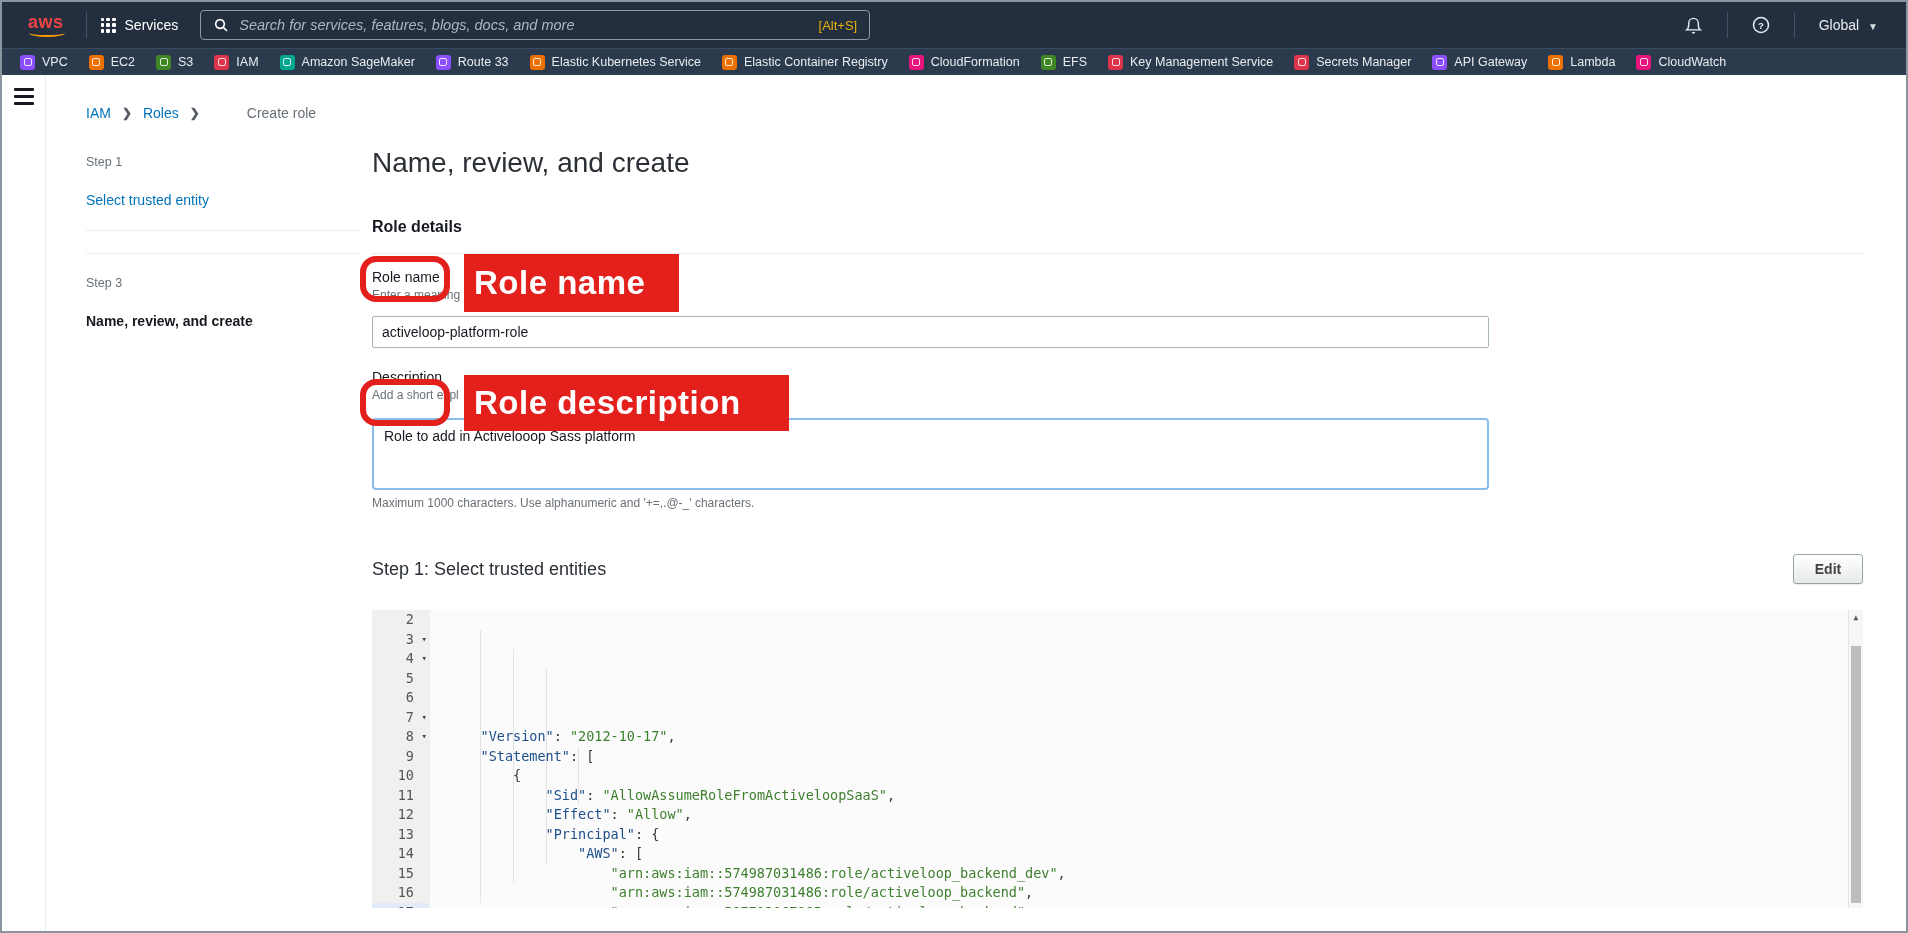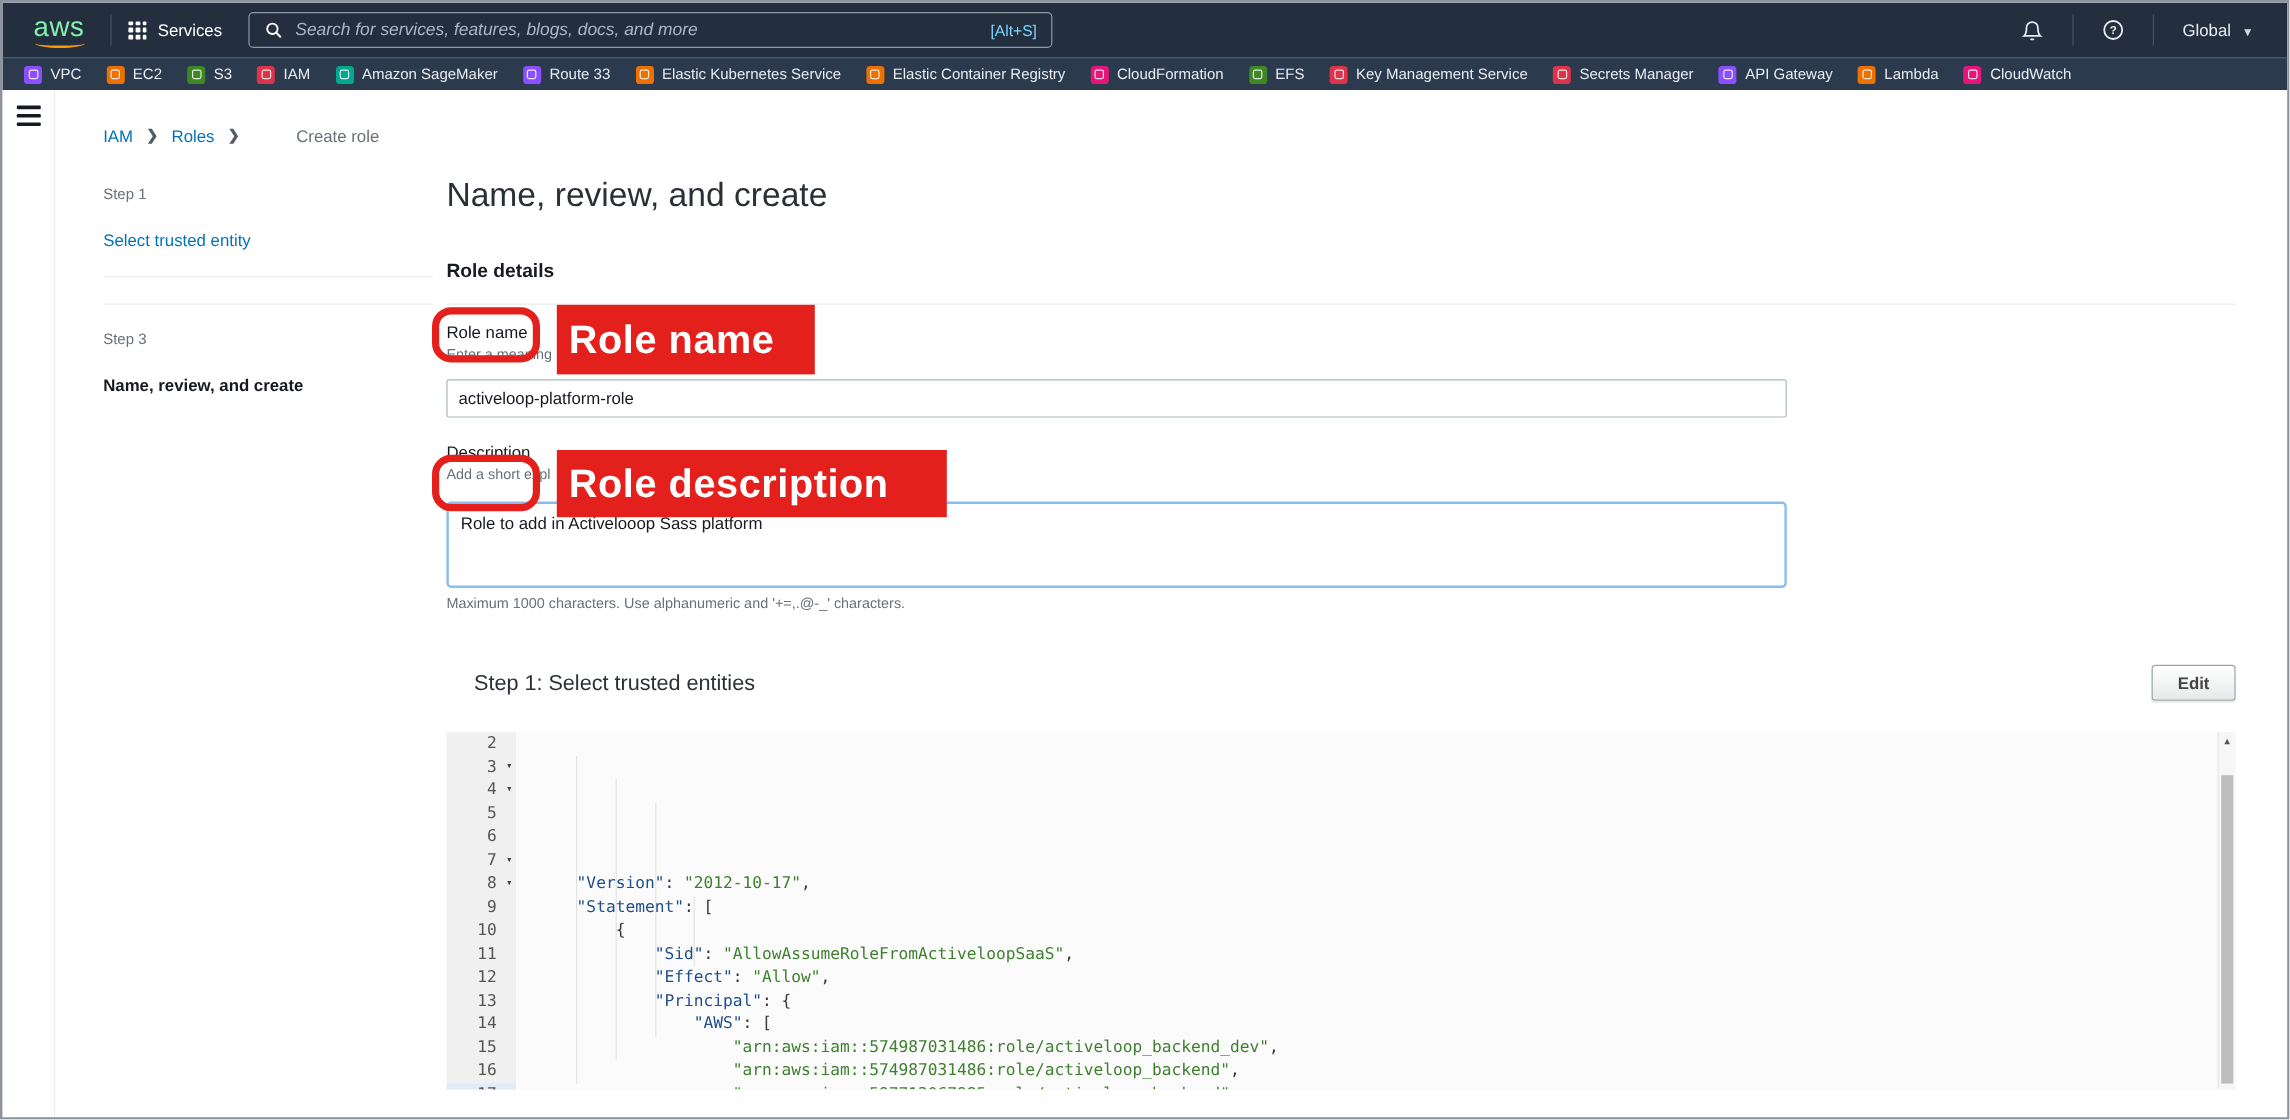--- a/index.html
+++ b/index.html
@@ -1,30 +1,30 @@
 <!DOCTYPE html>
 <html style="--annotation-red: #e3201c; --link-blue: #0073bb; --nav-bg: #232f3e; --json-key: #1e4e8c; --json-string: #3f8030;"><head>
 <meta charset="utf-8">
 <style>
   * { margin:0; padding:0; box-sizing:border-box; }
   body { font-family:"Liberation Sans", sans-serif; background:#fff; }
   .frame { position:relative; width:1908px; height:933px; border:2px solid #8b95a0; overflow:hidden; background:#fff; }
 
   
   .topnav { height:46px; background:#232f3e; display:flex; align-items:center; padding:0 18px; }
-  .logo { position:relative; color:#86efac; font-weight:normal; font-size:23px; letter-spacing:.5px; padding:2px 8px 8px 8px; }
+  .logo { position:relative; color:#ef4444; font-weight:bold; font-size:18px; letter-spacing:.5px; padding:2px 8px 8px 8px; }
   .logo .smile { position:absolute; left:9px; right:7px; bottom:4px; height:8px; border-bottom:2px solid #ff9900; border-radius:50%; }
   .nav-sep { width:1px; height:26px; background:#45536a; margin:0 14px; }
   .services { display:flex; align-items:center; gap:9px; color:#fff; font-size:14px; cursor:pointer; }
   .grid-icon { width:15px; height:15px; display:grid; grid-template-columns:repeat(3,1fr); grid-template-rows:repeat(3,1fr); gap:2px; }
   .grid-icon i { background:#fff; border-radius:1px; }
   .searchbox { width:670px; height:30px; margin-left:22px; border:1px solid #8d99a8; border-radius:4px; display:flex; align-items:center; padding:0 12px; gap:10px; }
   .searchbox input { flex:1; background:transparent; border:none; outline:none; font-style:italic; font-size:14.5px; color:#aab7c4; font-family:"Liberation Sans",sans-serif; }
   .searchbox input::placeholder { color:#aab7c4; font-style:italic; }
-  .search-kbd { color:#7dd3fc; font-size:13px; }
+  .search-kbd { color:#eab308; font-size:13px; }
   .nav-right { margin-left:auto; display:flex; align-items:center; }
   .nav-ic { width:38px; text-align:center; cursor:pointer; line-height:0; }
   .global { color:#e9edf1; font-size:14px; cursor:pointer; padding:0 10px; white-space:nowrap; }
   .global .caret { font-size:10px; color:#d5dbdb; margin-left:5px; }
 
   
   .favbar { height:27px; background:#2c3a4e; border-top:1px solid #3a4a60; display:flex; align-items:center; padding:0 18px; gap:21px; overflow:hidden; }
   .fav { display:flex; align-items:center; gap:7px; color:#e8ecf0; font-size:12.5px; white-space:nowrap; cursor:pointer; }
   .favicon { width:15px; height:15px; border-radius:3px; position:relative; flex-shrink:0; }
   .favicon::after { content:''; position:absolute; inset:3.5px; border:1px solid rgba(255,255,255,.85); border-radius:2px; }
@@ -51,21 +51,21 @@
   .page-title { margin-top:24px; font-size:28px; line-height:36px; font-weight:400; color:#2b3036; }
   .section-heading { margin-top:36px; font-size:16px; line-height:20px; font-weight:bold; color:#16191f; }
   .hdiv { border:0; border-top:1px solid #eaeded; margin-top:16px; }
   .field-label { margin-top:14px; font-size:14px; line-height:18px; color:#16191f; width:max-content; }
   .field-label.desc { margin-top:20px; }
   .helper-frag { font-size:12px; line-height:14px; color:#687078; margin-top:2px; width:max-content; }
   .text-input { display:block; margin-top:14px; width:1117px; height:32px; border:1px solid #aab7b8; border-radius:2px; padding:0 9px; font-size:14px; color:#16191f; font-family:"Liberation Sans",sans-serif; outline:none; background:#fff; }
   .constraint { margin-top:6px; font-size:12px; line-height:14px; color:#687078; }
   .textarea { display:block; margin-top:16px; width:1117px; height:72px; border:2px solid #89bdee; border-radius:4px; padding:8px 10px; font-size:14px; color:#16191f; font-family:"Liberation Sans",sans-serif; resize:none; outline:none; background:#fff; }
 
-  .step1-row { margin-top:44px; display:flex; align-items:center; justify-content:space-between;margin-left:23px; }
+  .step1-row { margin-top:44px; display:flex; align-items:center; justify-content:space-between; }
   .step1-heading { font-size:18px; font-weight:400; color:#2b3036; }
   .edit-btn { min-width:70px; height:30px; background:linear-gradient(#ffffff,#e7e9e9); border:1px solid #9aa5ab; border-radius:3px; font-weight:bold; font-size:14px; color:#444; cursor:pointer; box-shadow:0 1px 1px rgba(0,0,0,.08); font-family:"Liberation Sans",sans-serif; }
 
   
   .ann-outline { position:absolute; border:6px solid var(--annotation-red); border-radius:16px; z-index:5; pointer-events:none; }
   .ann-box { position:absolute; background:var(--annotation-red); color:#fff; font-weight:800; z-index:5; display:flex; align-items:center; padding-left:10px; letter-spacing:.5px; pointer-events:none; }
   #role-outline { left:-12px; top:135px; width:90px; height:46px; }
   #role-box { left:92px; top:133px; width:215px; height:58px; font-size:33px; }
   #desc-outline { left:-12px; top:258px; width:90px; height:47px; }
   #desc-box { left:92px; top:254px; width:325px; height:56px; font-size:33px; }

